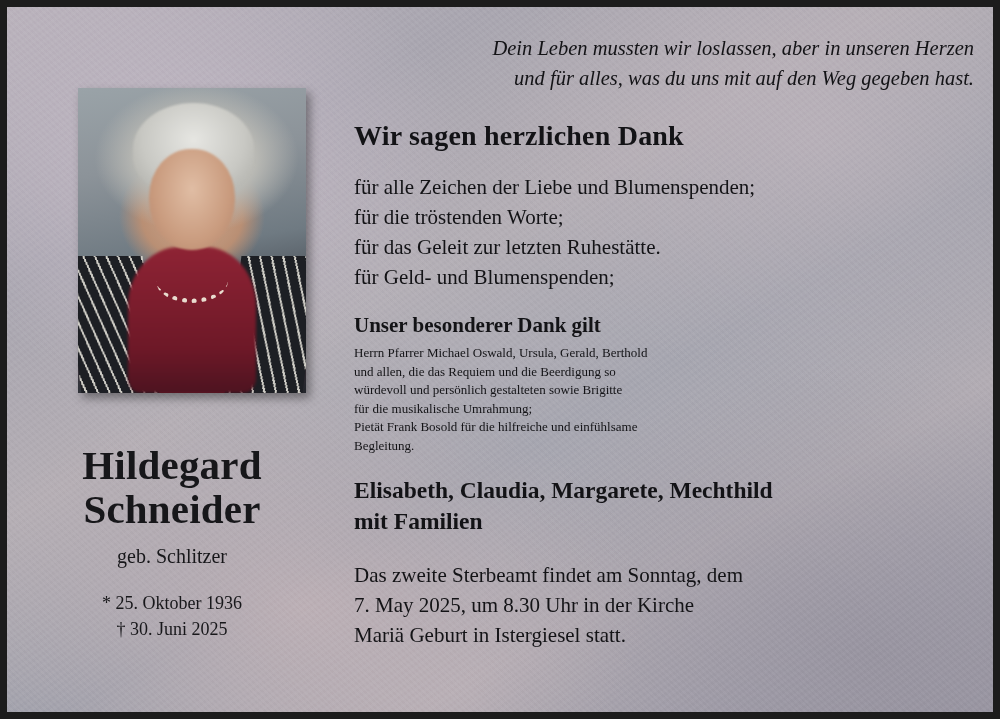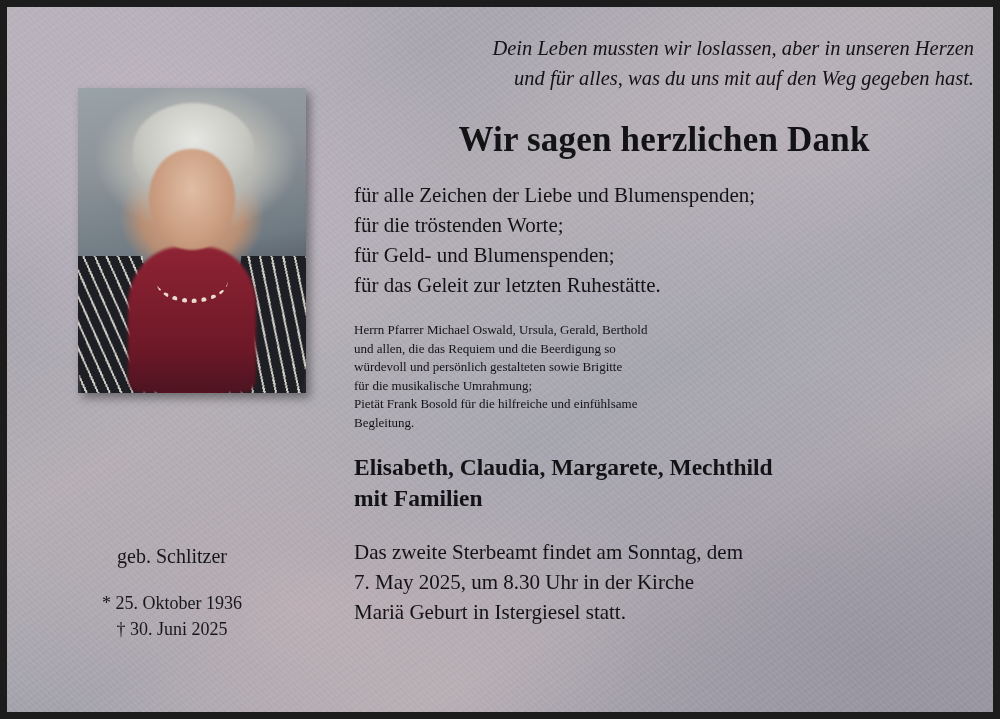--- a/index.html
+++ b/index.html
@@ -158,25 +158,24 @@
   }
   .verse {
     font-style: italic;
     font-size: 20.5px;
     line-height: 1.47;
     text-align: right;
     margin: 0 0 27px 0;
   }
   .verse div { white-space: nowrap; font-style: italic; }
   .headline {
-    font-size: 35px;
+    font-size: 28px;
     font-weight: bold;
     margin: 0 0 20px 0;
     letter-spacing: 0.2px;
-    text-align: center;
   }
   .list {
     font-size: 21px;
     line-height: 1.43;
     margin: 0 0 21px 0;
   }
   .subhead {
     font-size: 21px;
     font-weight: bold;
     margin: 0 0 6px 0;
@@ -209,44 +208,49 @@
       <div class="portrait">
         <div class="jacket-l"></div>
         <div class="jacket-r"></div>
         <div class="collar"></div>
         <div class="hair"></div>
         <div class="face"></div>
         <div class="pearls"></div>
       </div>
     </div>
 
+    <div class="name">
+      <div>Hildegard</div>
+      <div>Schneider</div>
+    </div>
 
     <div class="maiden">geb. Schlitzer</div>
 
     <div class="dates">
       <div>* 25. Oktober 1936</div>
       <div>† 30. Juni 2025</div>
     </div>
   </div>
 
   <div class="right-col">
     <div class="verse">
       <div>Dein Leben mussten wir loslassen, aber in unseren Herzen</div>
       <div>und für alles, was du uns mit auf den Weg gegeben hast.</div>
     </div>
 
     <div class="headline">Wir sagen herzlichen Dank</div>
 
     <div class="list">
       <div>für alle Zeichen der Liebe und Blumenspenden;</div>
       <div>für die tröstenden Worte;</div>
+      <div>für das Geleit zur letzten Ruhestätte.</div>
       <div>für Geld- und Blumenspenden;</div>
-      <div>für das Geleit zur letzten Ruhestätte.</div>
-    </div>
-
+    </div>
+
+    <div class="subhead">Unser besonderer Dank gilt</div>
 
     <div class="para">
       <div>Herrn Pfarrer Michael Oswald, Ursula, Gerald, Berthold</div>
       <div>und allen, die das Requiem und die Beerdigung so</div>
       <div>würdevoll und persönlich gestalteten sowie Brigitte</div>
       <div>für die musikalische Umrahmung;</div>
       <div>Pietät Frank Bosold für die hilfreiche und einfühlsame</div>
       <div>Begleitung.</div>
     </div>
 

